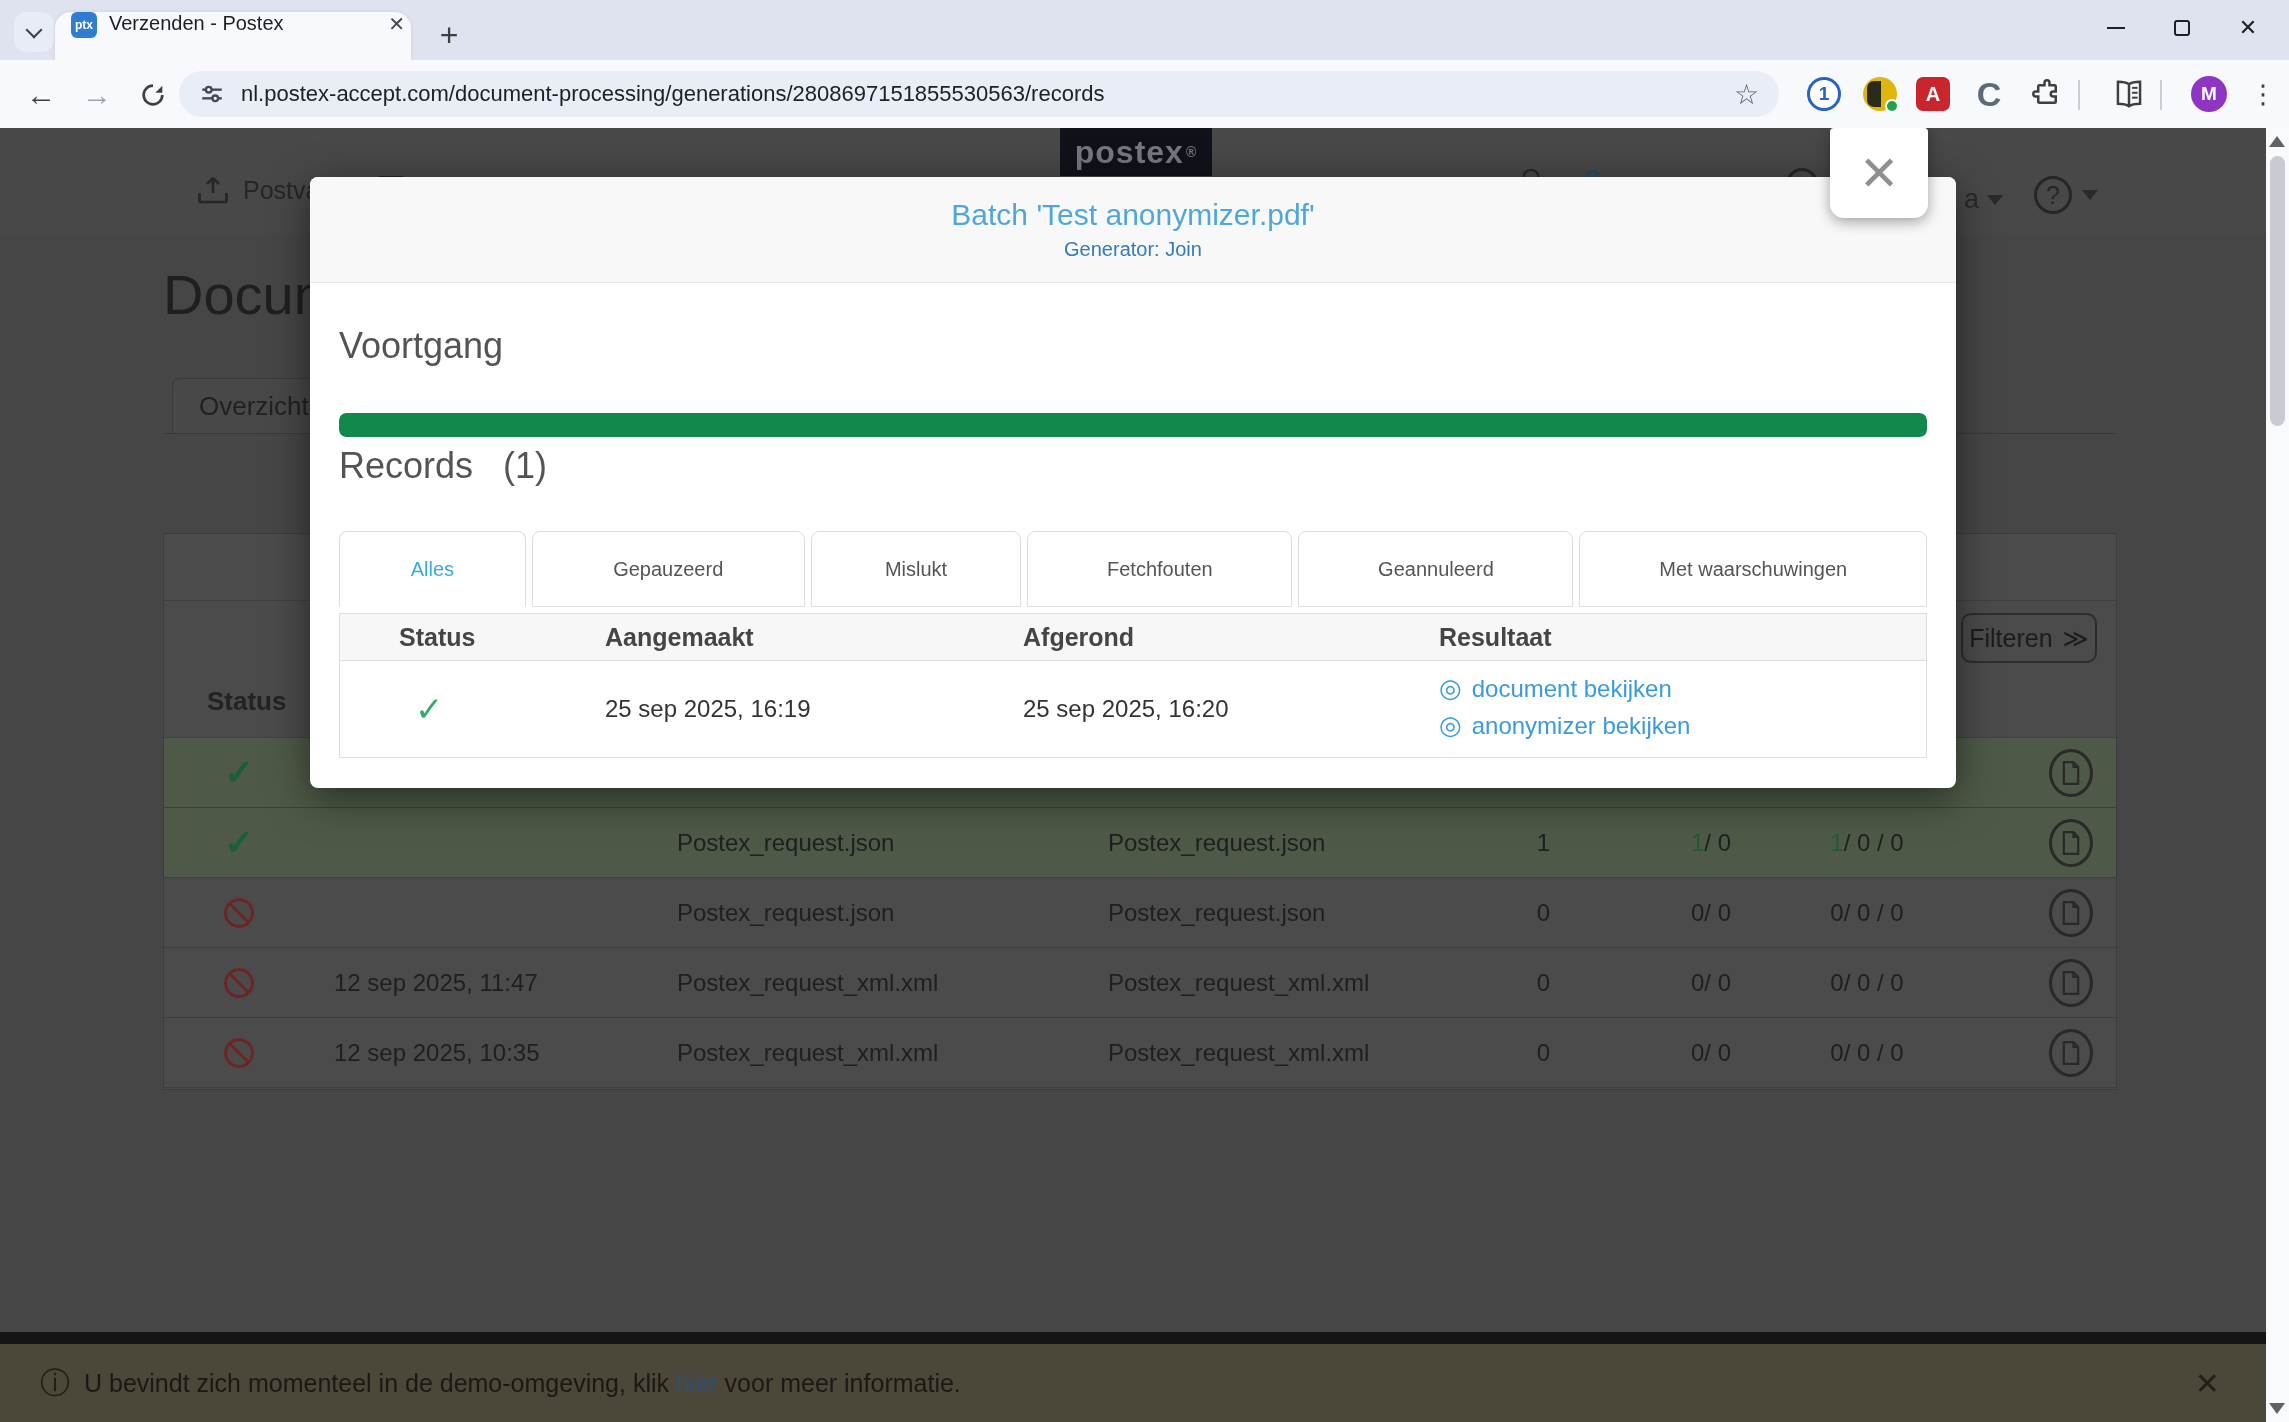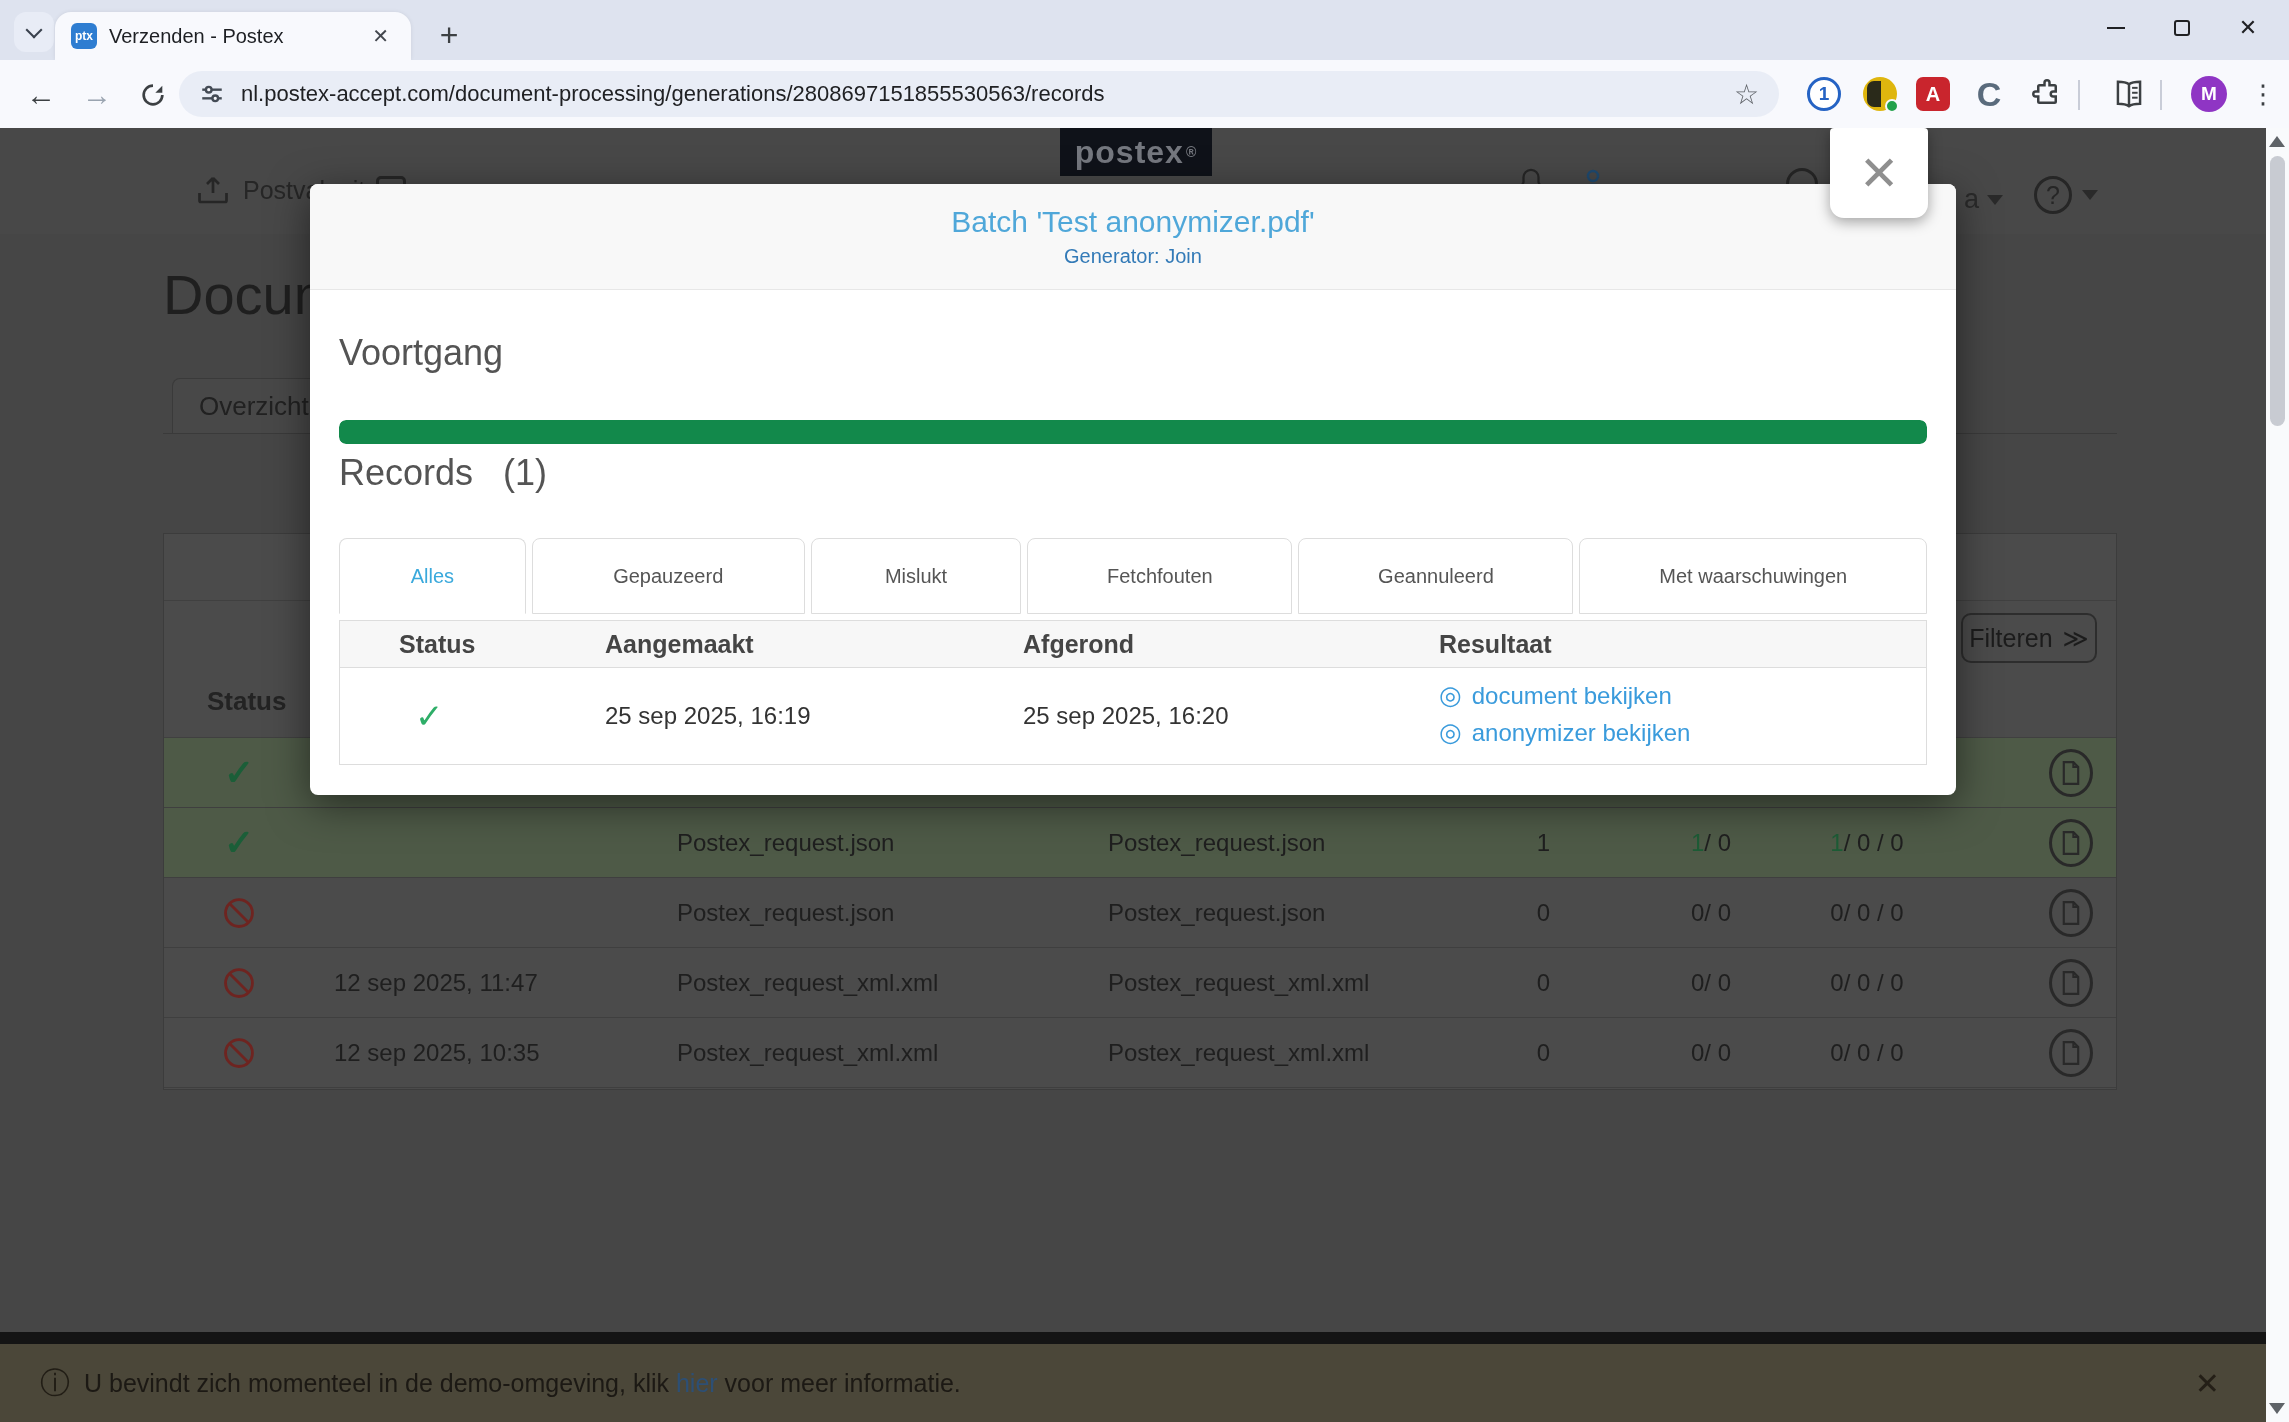--- a/index.html
+++ b/index.html
@@ -4,21 +4,21 @@
 <style>
   * { margin:0; padding:0; box-sizing:border-box; }
   html,body { width:2289px; height:1422px; }
   body { font-family:"Liberation Sans", sans-serif; background:#dee3ef; overflow:hidden; }
   #stage { position:relative; width:2289px; height:1422px; overflow:hidden; }
 
   
   .tabstrip { position:absolute; left:0; top:0; width:2289px; height:60px; background:#dee3ef; z-index:50; }
   .tabsearch { position:absolute; left:14px; top:12px; width:40px; height:40px; border-radius:12px; background:#e8ecf6; display:flex; align-items:center; justify-content:center; }
   .chev { width:12px; height:12px; border-right:2.5px solid #39414d; border-bottom:2.5px solid #39414d; transform:rotate(45deg); margin-top:-5px; }
-  .btab { position:absolute; left:55px; top:12px; width:356px; height:48px; background:#f8f9fd; border-radius:16px 16px 0 0; display:flex; align-items:center; padding:0 22px 0 16px; box-shadow:0 0 4px rgba(0,0,0,.08); }
+  .btab { position:absolute; left:55px; top:12px; width:356px; height:48px; background:#f8f9fd; border-radius:16px 16px 0 0; display:flex; align-items:flex-start; padding:0 6px 0 16px; box-shadow:0 0 4px rgba(0,0,0,.08); }
   .favicon { width:26px; height:26px; border-radius:6px; background:#2e7dd1; color:#fff; font-size:12px; font-weight:bold; display:flex; align-items:center; justify-content:center; flex:0 0 auto; }
   .tabtitle { font-size:20px; color:#1d1f23; margin-left:12px; white-space:nowrap; overflow:hidden; flex:1; }
   .tabclose { font-size:20px; color:#43474e; margin-left:10px; flex:0 0 auto; }
   .newtab { position:absolute; left:428px; top:14px; width:42px; height:42px; border-radius:50%; color:#3c4043; font-size:32px; font-weight:300; display:flex; align-items:center; justify-content:center; }
   .wincontrols { position:absolute; right:8px; top:0; height:56px; display:flex; }
   .winbtn { width:66px; height:56px; display:flex; align-items:center; justify-content:center; color:#202124; }
   .ic-min { width:18px; border-bottom:2px solid #202124; }
   .ic-max { width:16px; height:16px; border:2px solid #202124; border-radius:3px; }
   .ic-x { font-size:22px; }
 
@@ -84,21 +84,21 @@
   .doccirc { width:44px; height:48px; border:3px solid #292929; border-radius:50%; display:flex; align-items:center; justify-content:center; }
 
   .blackstrip { position:absolute; left:0; top:1204px; width:2266px; height:12px; background:#141414; }
   .demobanner { position:absolute; left:0; top:1216px; width:2266px; height:78px; background:#4b4739; display:flex; align-items:center; padding:0 40px; font-size:25px; color:#1c1914; }
   .demobanner .infoico { font-size:30px; margin-right:14px; color:#211d15; }
   .demobanner a { color:#2d4f74; text-decoration:none; }
   .bannerx { position:absolute; right:46px; top:22px; font-size:30px; color:#241f17; }
 
   
   .modalclose { position:absolute; left:1830px; top:128px; width:98px; height:90px; background:#fff; border-radius:4px 4px 14px 14px; box-shadow:0 4px 14px rgba(0,0,0,.35); display:flex; align-items:center; justify-content:center; z-index:44; font-size:48px; color:#8f8f8f; font-weight:300; }
-  .modal { position:absolute; left:310px; top:184px; width:1646px; height:611px; background:#fff; border-radius:8px; box-shadow:0 10px 40px rgba(0,0,0,.5); z-index:40; }
+  .modal { position:absolute; left:310px; top:177px; width:1646px; height:611px; background:#fff; border-radius:8px; box-shadow:0 10px 40px rgba(0,0,0,.5); z-index:40; }
   .m-header { position:absolute; left:0; top:0; width:100%; height:106px; background:#f8f8f8; border-bottom:1px solid #e7e7e7; border-radius:8px 8px 0 0; display:flex; flex-direction:column; align-items:center; justify-content:center; gap:6px; }
   .m-title { font-size:30px; color:#4fa7d9; }
   .m-sub { font-size:20px; color:#337ab7; }
   .m-h2 { position:absolute; left:29px; font-size:36px; font-weight:300; color:#545454; }
   .m-progress { position:absolute; left:29px; top:236px; width:1588px; height:24px; border-radius:7px; background:#f5f5f5; overflow:hidden; }
   .m-progressbar { height:100%; width:100%; background:#12894b; border-radius:7px; }
   .m-records { top:268px; display:flex; gap:30px; align-items:baseline; }
   .m-tabs { position:absolute; left:29px; top:354px; width:1588px; height:76px; display:flex; gap:6px; }
   .m-tab { border:1px solid #ddd; border-radius:8px 8px 0 0; background:#fff; display:flex; align-items:center; justify-content:center; font-size:20px; color:#555; }
   .m-tab.active { border-bottom:1px solid #fff; color:#3aa9dc; }

